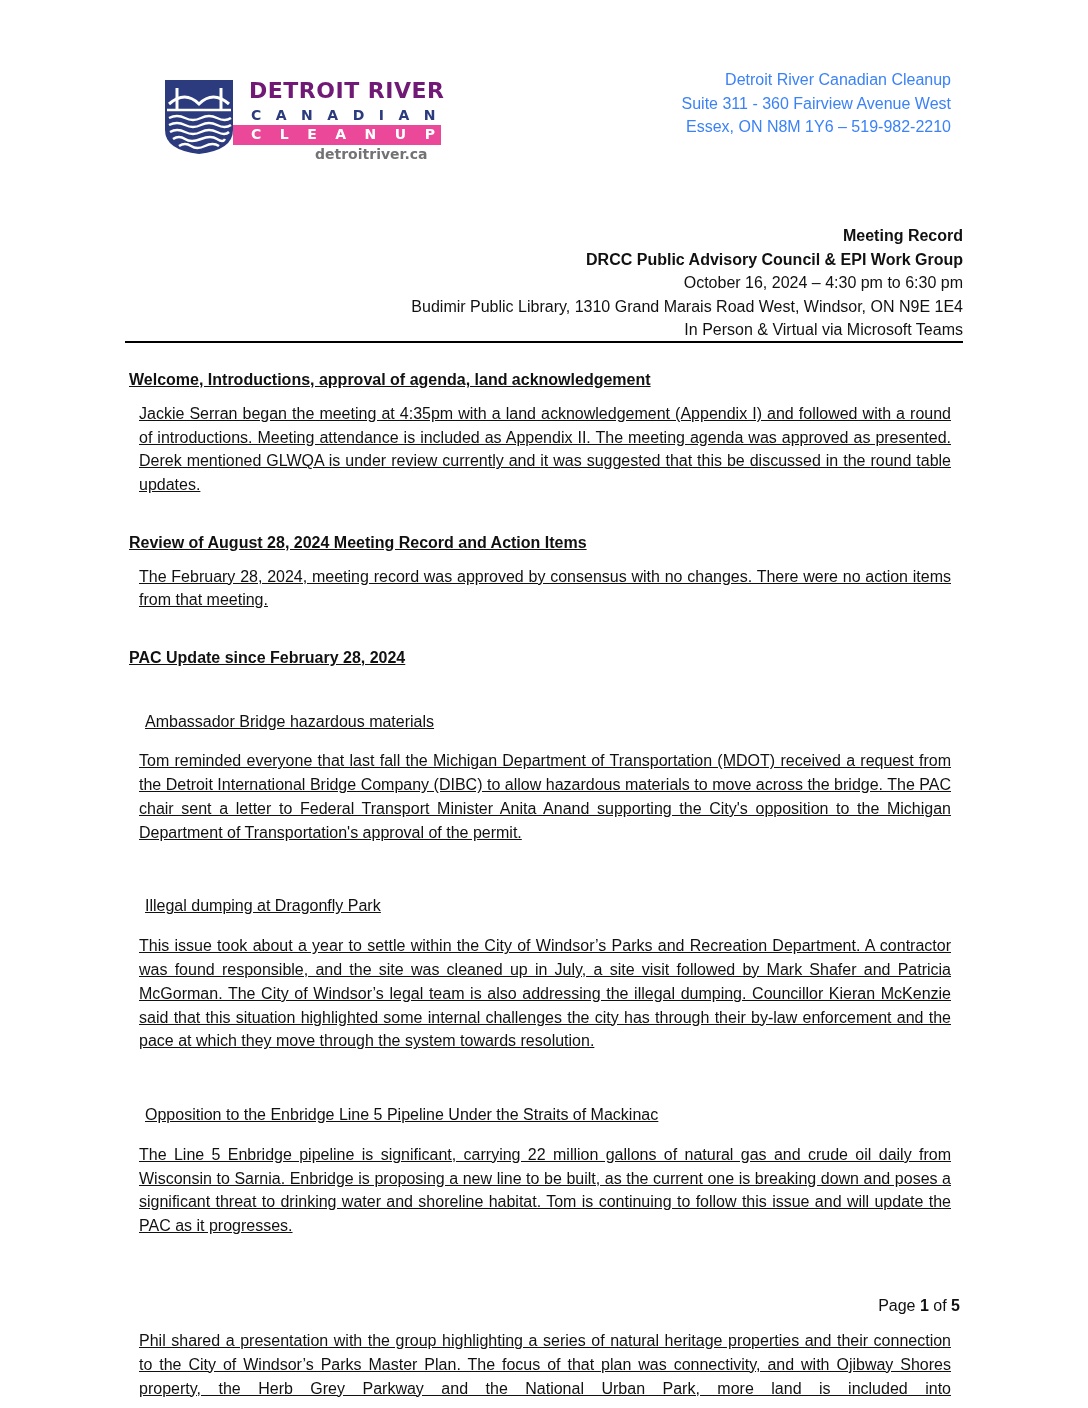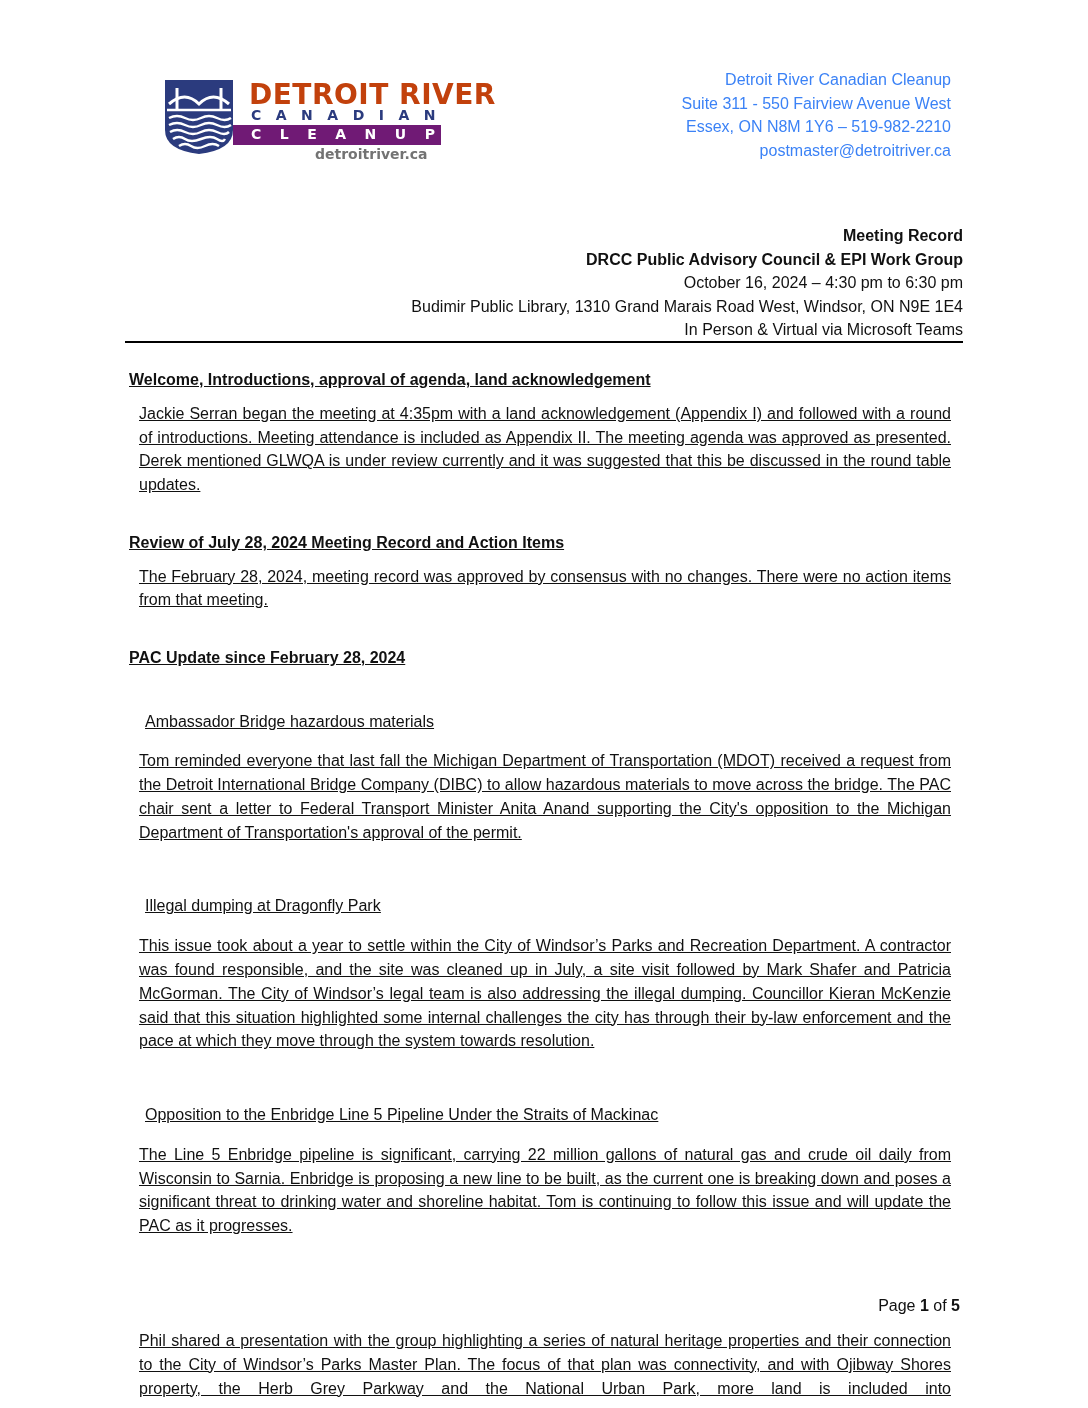--- a/index.html
+++ b/index.html
@@ -36,43 +36,43 @@
       top: 0;
       width: 68px;
       height: 74px;
     }
     .logo-title {
       position: absolute;
       left: 84px;
       top: -2px;
       font-family: "DejaVu Sans", sans-serif;
       font-weight: bold;
-      font-size: 28px;
-      color: #c2410c;
+      font-size: 22px;
+      color: #701a75;
       letter-spacing: 0.5px;
       white-space: nowrap;
     }
     .logo-sub {
       position: absolute;
       left: 86px;
       top: 27px;
       font-family: "DejaVu Sans", sans-serif;
       font-weight: bold;
       font-size: 14px;
       color: #2b3b7e;
       letter-spacing: 14.5px;
       white-space: nowrap;
     }
     .logo-band {
       position: absolute;
       left: 68px;
       top: 45px;
       width: 208px;
       height: 20px;
-      background: #701a75;
+      background: #ec4899;
     }
     .logo-band-text {
       position: absolute;
       left: 18px;
       top: 1px;
       font-family: "DejaVu Sans", sans-serif;
       font-weight: bold;
       font-size: 14px;
       color: #ffffff;
       letter-spacing: 18.5px;
@@ -180,42 +180,41 @@
     <div class="logo-title">DETROIT RIVER</div>
     <div class="logo-sub">CANADIAN</div>
     <div class="logo-band">
       <div class="logo-band-text">CLEANUP</div>
     </div>
     <div class="logo-url">detroitriver.ca</div>
   </div>
 
   <div class="address">
     <div>Detroit River Canadian Cleanup</div>
-    <div>Suite 311 - 550 Fairview Avenue West</div>
+    <div>Suite 311 - 360 Fairview Avenue West</div>
     <div>Essex, ON N8M 1Y6 – 519-982-2210</div>
-    <div>postmaster@detroitriver.ca</div>
   </div>
 
   <div class="title-block">
     <div class="bold">Meeting Record</div>
     <div class="bold">DRCC Public Advisory Council &amp; EPI Work Group</div>
     <div>October 16, 2024 – 4:30 pm to 6:30 pm</div>
     <div>Budimir Public Library, 1310 Grand Marais Road West, Windsor, ON N9E 1E4</div>
     <div>In Person &amp; Virtual via Microsoft Teams</div>
   </div>
   <div class="rule"></div>
 
   <div class="content">
     <div class="section">
       <p class="heading">Welcome, Introductions, approval of agenda, land acknowledgement</p>
       <p class="para">Jackie Serran began the meeting at 4:35pm with a land acknowledgement (Appendix I) and followed with a round of introductions. Meeting attendance is included as Appendix II. The meeting agenda was approved as presented. Derek mentioned GLWQA is under review currently and it was suggested that this be discussed in the round table updates.</p>
     </div>
     <div class="gap"></div>
     <div class="section">
-      <p class="heading">Review of July 28, 2024 Meeting Record and Action Items</p>
+      <p class="heading">Review of August 28, 2024 Meeting Record and Action Items</p>
       <p class="para">The February 28, 2024, meeting record was approved by consensus with no changes. There were no action items from that meeting.</p>
     </div>
     <div class="gap"></div>
     <div class="section">
       <p class="heading">PAC Update since February 28, 2024</p>
     </div>
     <div class="gap"></div>
     <div class="section">
       <p class="subheading">Ambassador Bridge hazardous materials</p>
       <p class="para">Tom reminded everyone that last fall the Michigan Department of Transportation (MDOT) received a request from the Detroit International Bridge Company (DIBC) to allow hazardous materials to move across the bridge. The PAC chair sent a letter to Federal Transport Minister Anita Anand supporting the City's opposition to the Michigan Department of Transportation's approval of the permit.</p>

